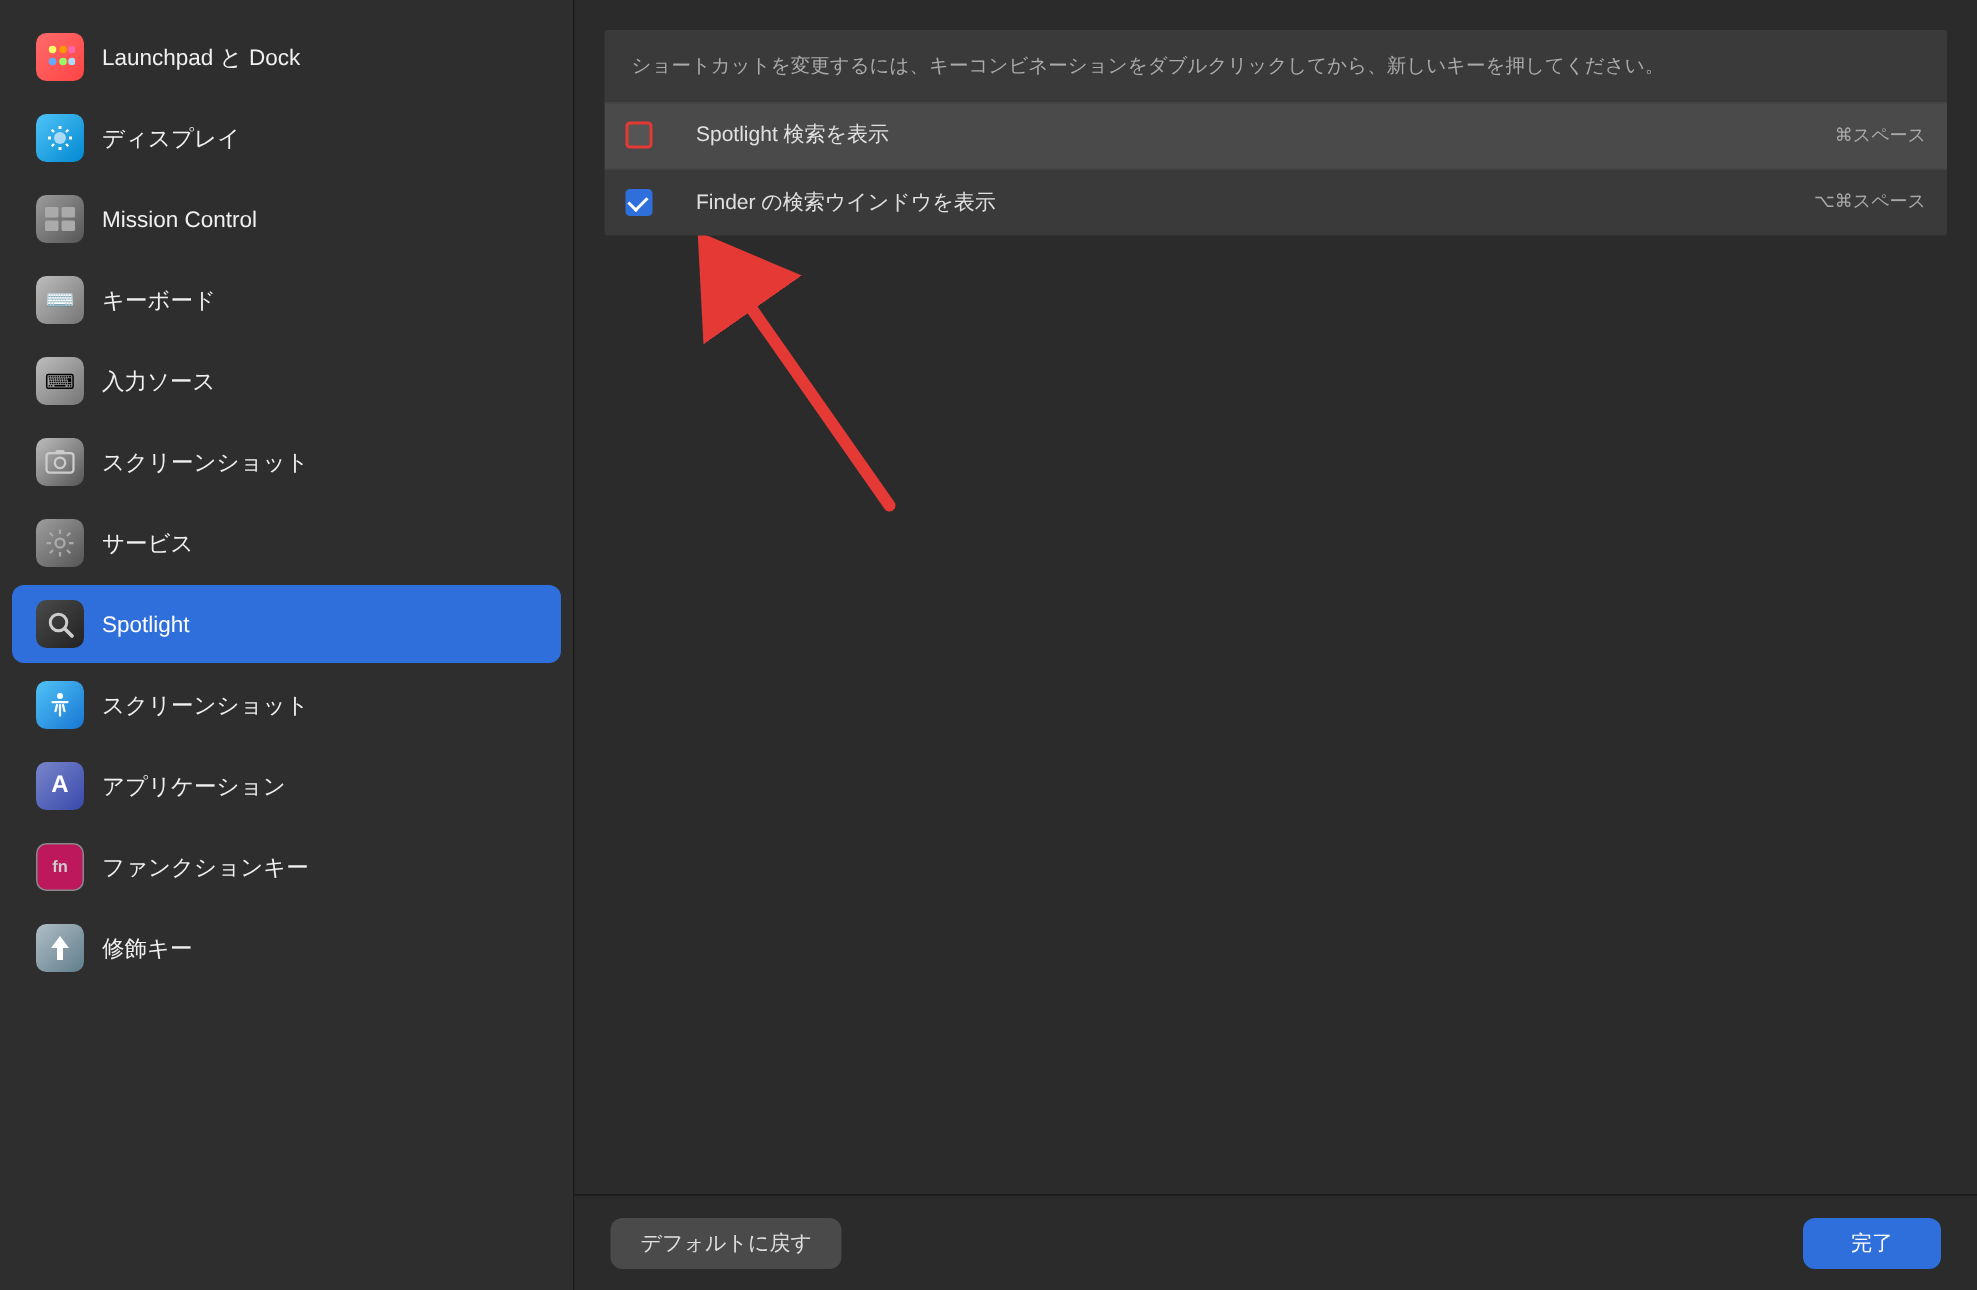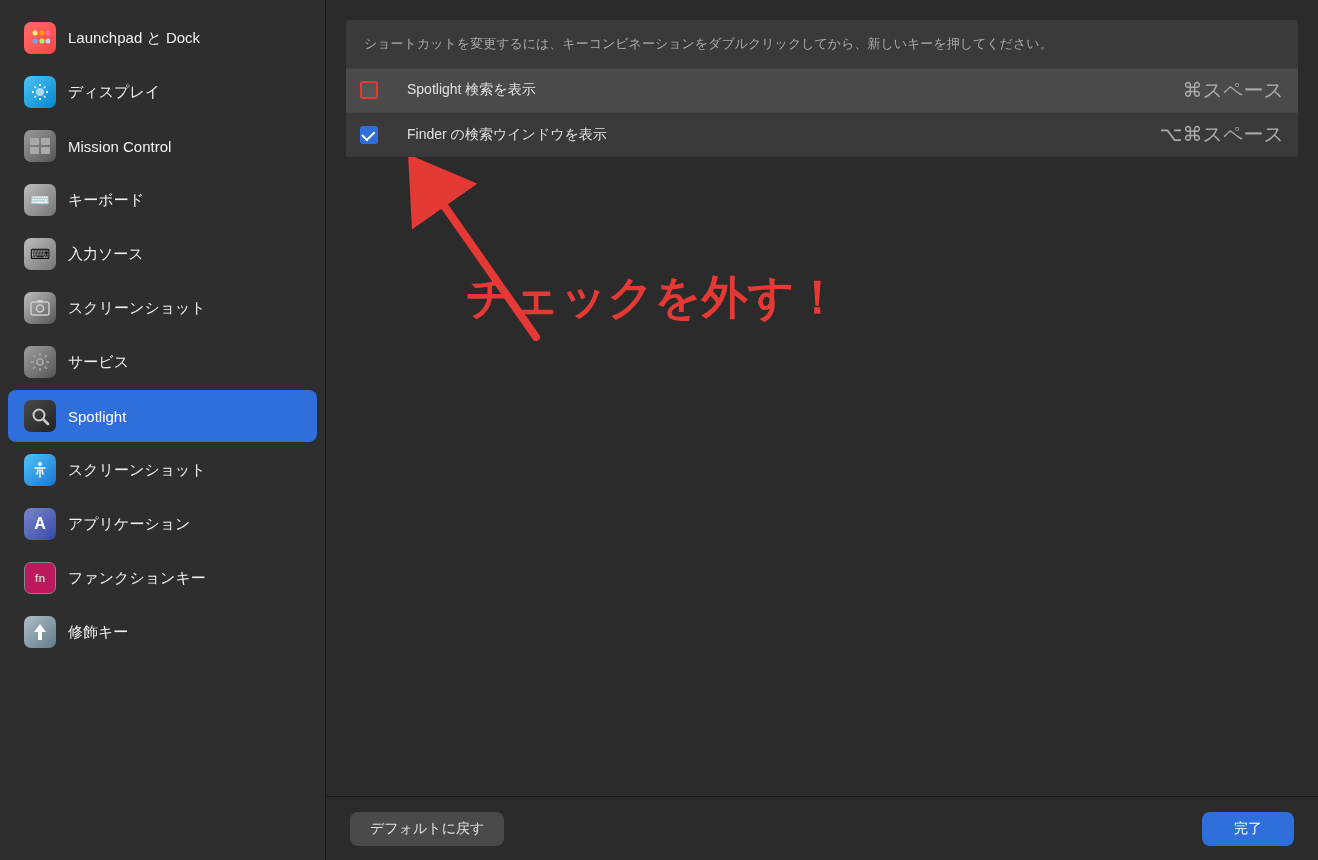--- a/index.html
+++ b/index.html
@@ -7,21 +7,21 @@
       width: 1318px;
       height: 860px;
       background: #2b2b2b;
       font-family: -apple-system, "Hiragino Sans", "Yu Gothic", sans-serif;
       display: flex;
       overflow: hidden;
     }
 
     
     .sidebar {
-      width: 326px;
+      width: 383px;
       background: #2e2e2e;
       height: 100%;
       padding-top: 10px;
       flex-shrink: 0;
       border-right: 1px solid #1a1a1a;
     }
     .sidebar-item {
       display: flex;
       align-items: center;
       padding: 10px 16px;
@@ -132,21 +132,21 @@
       border-left: 2px solid white;
       border-bottom: 2px solid white;
       transform: rotate(-45deg) translateY(-1px);
     }
     .shortcut-label {
       flex: 1;
       font-size: 14px;
       color: #e0e0e0;
     }
     .shortcut-key {
-      font-size: 20px;
+      font-size: 12px;
       color: #aaa;
       margin-left: auto;
     }
 
     
     .bottom-bar {
       position: absolute;
       bottom: 0;
       left: 0;
       right: 0;
@@ -332,20 +332,19 @@
     <svg width="200" height="200" style="position:absolute; top:0; left:30px;">
       <defs>
         <marker id="arrowhead" markerWidth="10" markerHeight="10" refX="3" refY="5" orient="auto">
           <polygon points="0 0, 8 5, 0 10" fill="#e53935"></polygon>
         </marker>
       </defs>
 
       <line x1="160" y1="180" x2="55" y2="30" stroke="#e53935" stroke-width="8" marker-end="url(#arrowhead)" stroke-linecap="round"></line>
     </svg>
 
-    <div style="position:absolute; top:110px; left:120px; font-size:46px; font-weight:900; color:#e53935; white-space:nowrap; font-family:'Hiragino Kaku Gothic ProN','Hiragino Sans',sans-serif;">チェックを外す！</div>
   </div>
 
   <div class="bottom-bar">
     <button class="btn btn-default">デフォルトに戻す</button>
     <button class="btn btn-primary">完了</button>
   </div>
 </div>
 
 </body></html>

